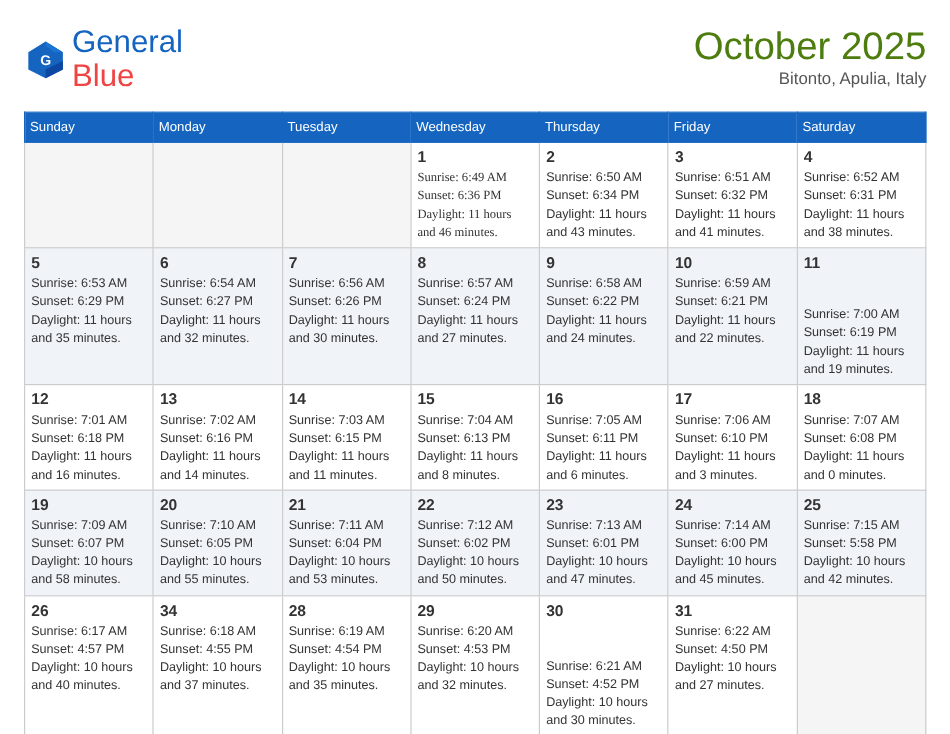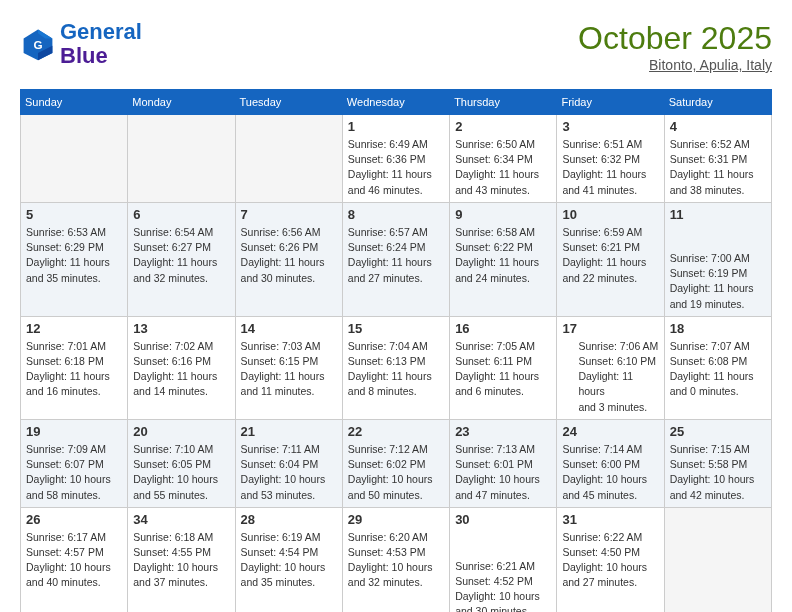--- a/index.html
+++ b/index.html
@@ -14,22 +14,22 @@
       display: flex;
       justify-content: space-between;
       align-items: flex-start;
       margin-bottom: 16px;
     }
     .logo {
       display: flex;
       align-items: center;
     }
     .logo-text {
-      font-size: 22px;
-      font-weight: bold;
+      font-size: 26px;
+      font-weight: normal;
       color: #333;
       line-height: 1.1;
     }
     .logo-text span {
       color: #1565c0;
     }
     .logo-icon {
       width: 36px;
       height: 36px;
       margin-right: 4px;
@@ -38,21 +38,20 @@
       text-align: right;
     }
     .month-title {
       font-size: 32px;
       font-weight: normal;
       color: #4d7c0f;
     }
     .location {
       font-size: 14px;
       color: #555;
-      text-decoration: underline;
     }
     .calendar {
       width: 100%;
       border-collapse: collapse;
       font-size: 11px;
     }
     .calendar th {
       background: #1565c0;
       color: #fff;
       padding: 6px 4px;
@@ -94,21 +93,21 @@
 <div class="header">
   <div class="logo">
     <svg class="logo-icon" viewBox="0 0 40 40">
       <polygon points="20,4 36,14 36,30 20,38 4,30 4,14" fill="#1565c0"></polygon>
       <polygon points="20,4 36,14 28,14 20,8" fill="#1976d2"></polygon>
       <polygon points="20,38 36,30 36,22 20,30" fill="#0d47a1"></polygon>
       <text x="20" y="26" text-anchor="middle" fill="white" font-size="13" font-weight="bold">G</text>
     </svg>
     <div class="logo-text">
       <span>General</span><br>
-      <span style="color:#4c1d95;">Blue</span>
+      <span style="color:#ef4444;">Blue</span>
     </div>
   </div>
   <div class="title-block">
     <div class="month-title">October 2025</div>
     <div class="location">Bitonto, Apulia, Italy</div>
   </div>
 </div>
 
 <table class="calendar">
   <thead>
@@ -122,21 +121,21 @@
         <th>Saturday</th>
       </tr>
   </thead>
   <tbody id="calendar-body">
   <tr>
         <td class="empty"></td>
         <td class="empty"></td>
         <td class="empty"></td>
         <td>
           <span class="day-number">1</span>
-          <div class="day-info" style="white-space: pre-line;">Sunrise: 6:49 AM
+          <div class="day-info" style="white-space: pre-line; font-family: Liberation Serif, serif;">Sunrise: 6:49 AM
 Sunset: 6:36 PM
 Daylight: 11 hours
 and 46 minutes.</div>
         </td>
         <td>
           <span class="day-number">2</span>
           <div class="day-info" style="white-space: pre-line;">Sunrise: 6:50 AM
 Sunset: 6:34 PM
 Daylight: 11 hours
 and 43 minutes.</div>
@@ -238,21 +237,21 @@
         </td>
         <td>
           <span class="day-number">16</span>
           <div class="day-info" style="white-space: pre-line;">Sunrise: 7:05 AM
 Sunset: 6:11 PM
 Daylight: 11 hours
 and 6 minutes.</div>
         </td>
         <td>
           <span class="day-number">17</span>
-          <div class="day-info" style="white-space: pre-line; margin-left: 16px;">Sunrise: 7:06 AM
+          <div class="day-info" style="white-space: pre-line;">Sunrise: 7:06 AM
 Sunset: 6:10 PM
 Daylight: 11 hours
 and 3 minutes.</div>
         </td>
         <td>
           <span class="day-number">18</span>
           <div class="day-info" style="white-space: pre-line;">Sunrise: 7:07 AM
 Sunset: 6:08 PM
 Daylight: 11 hours
 and 0 minutes.</div>

